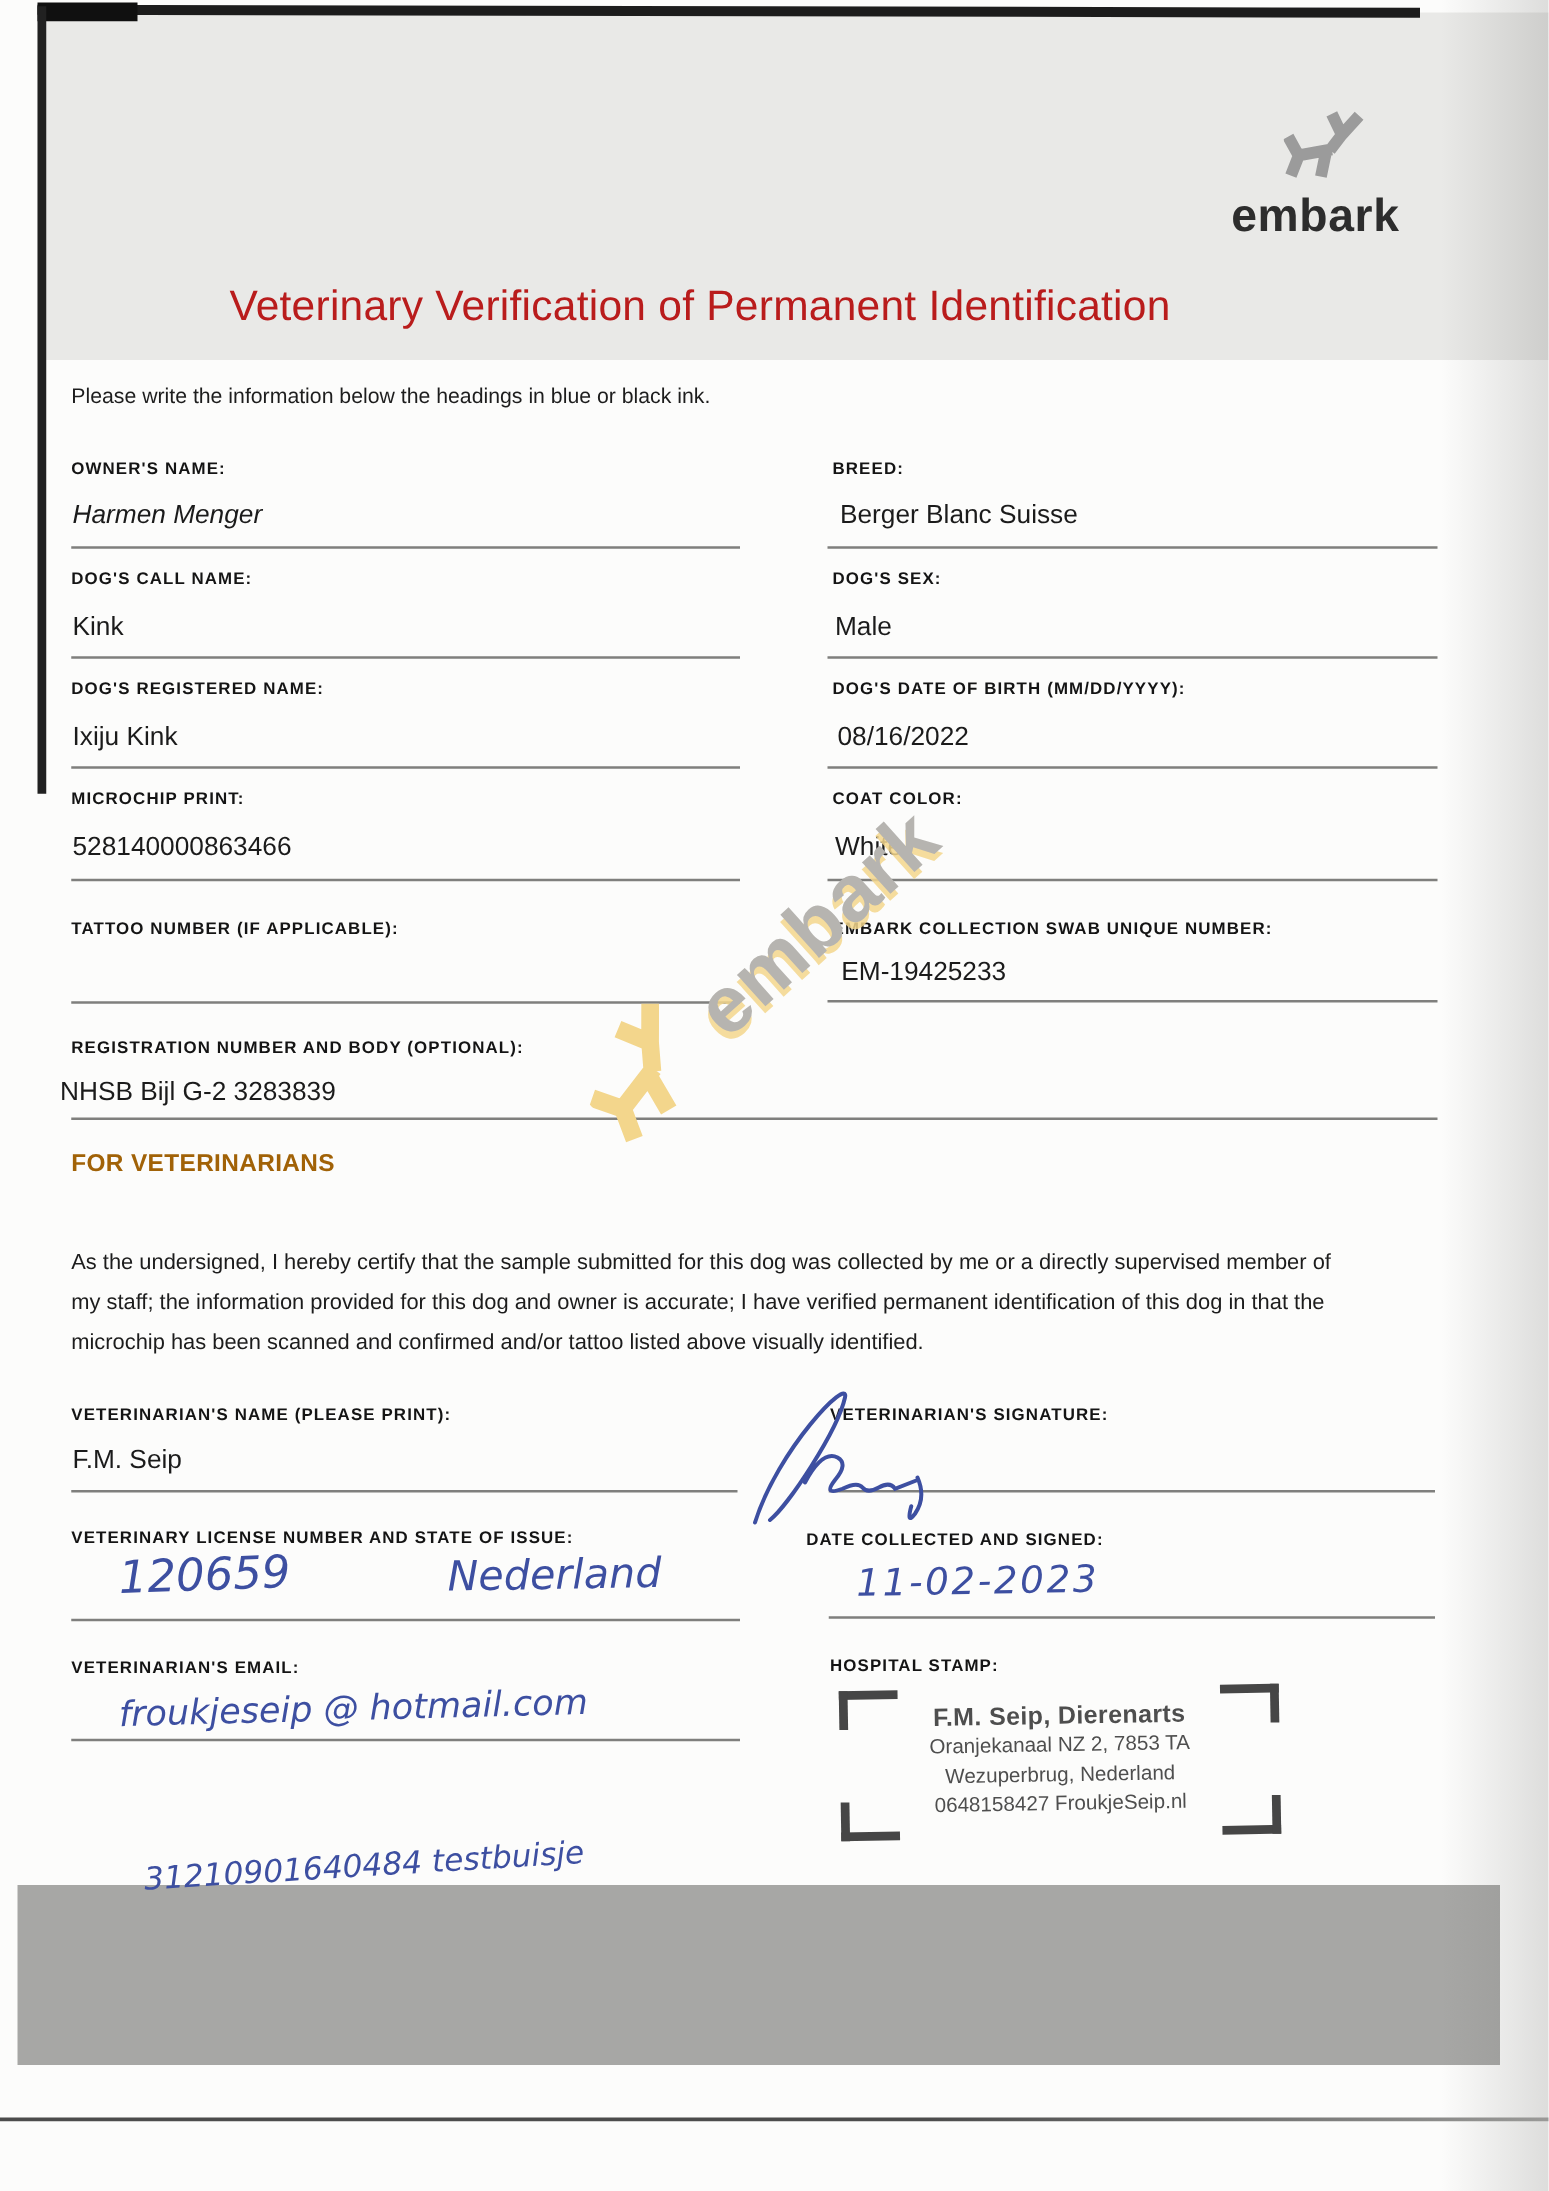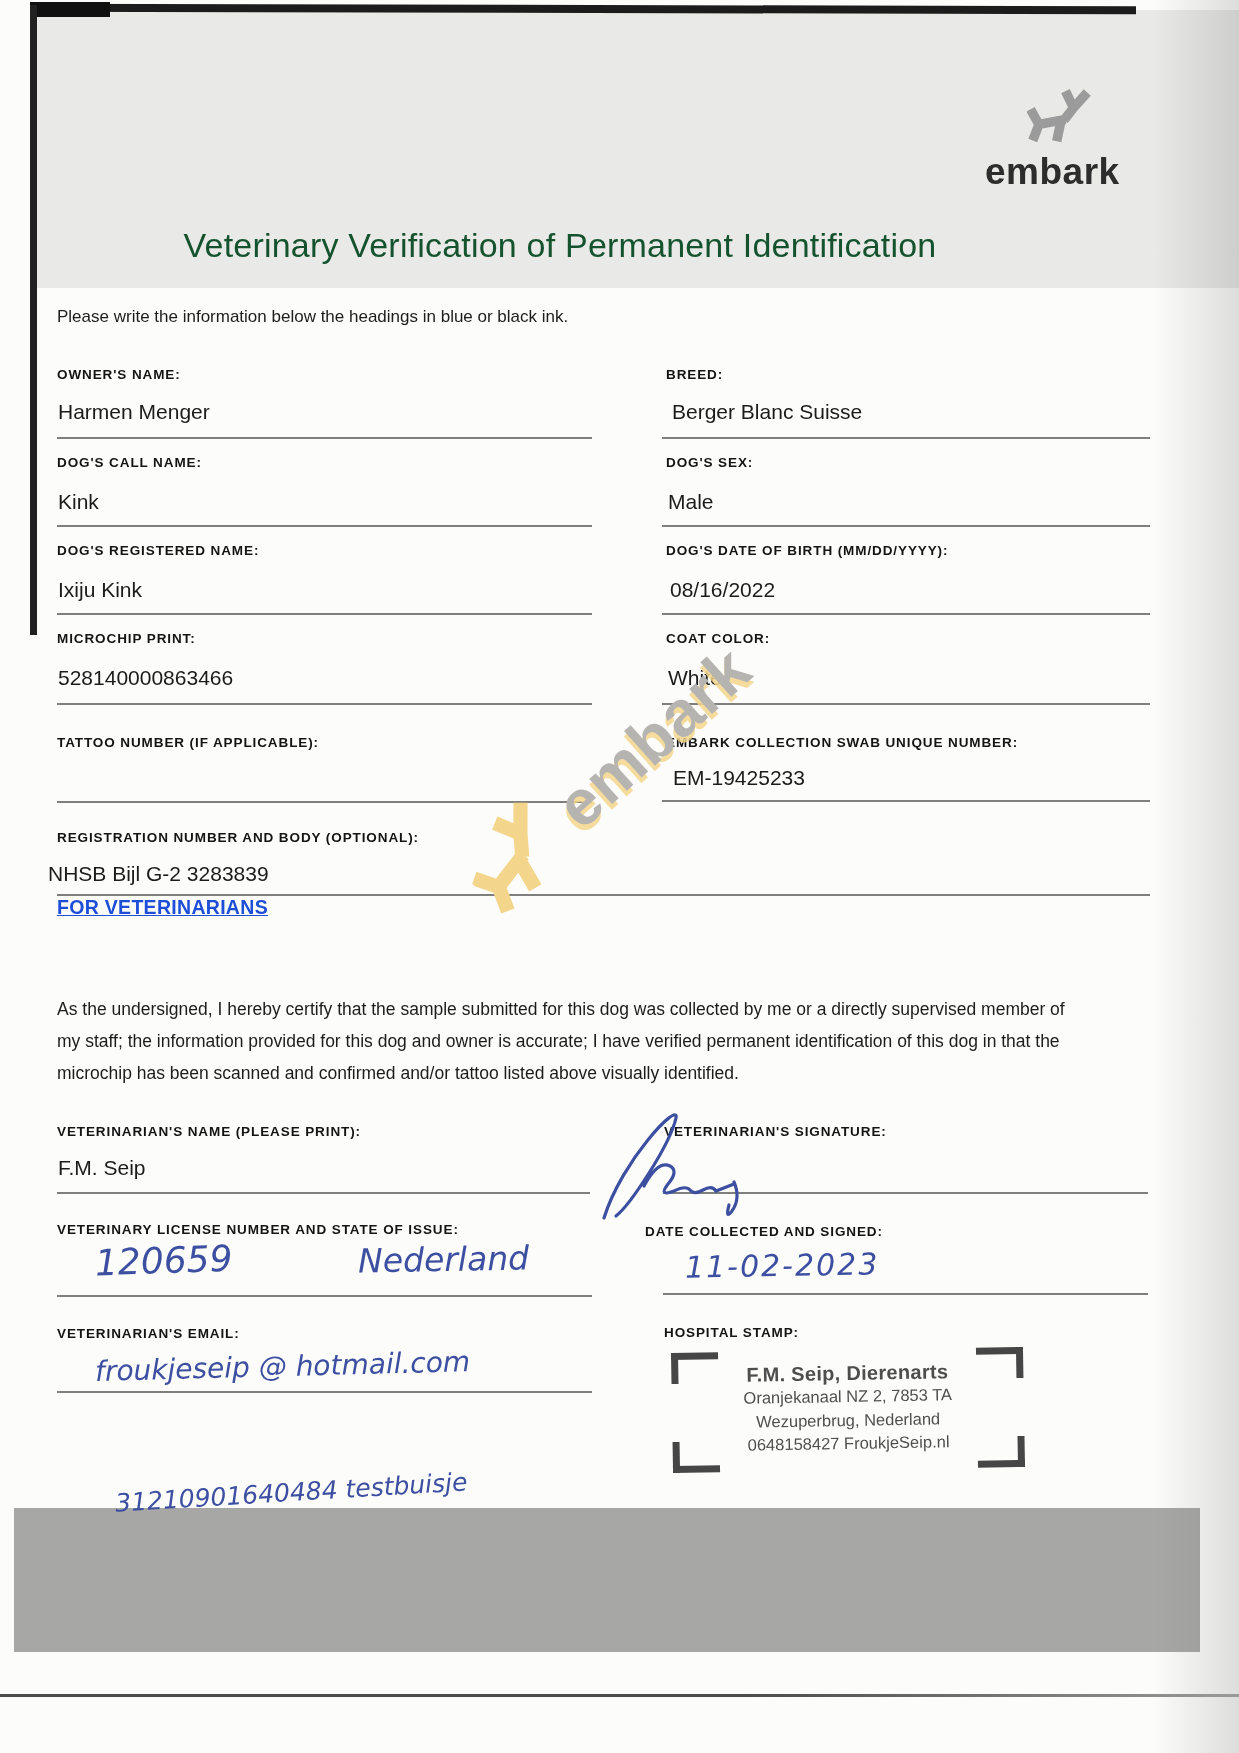--- a/index.html
+++ b/index.html
@@ -13,26 +13,26 @@
   .topblob     { position:absolute; left:30px; top:2px;  width:80px;   height:15px; background:#101010; }
   .leftbar     { position:absolute; left:30px; top:5px;  width:7px;    height:630px; background:#212121; }
   .rightshadow { position:absolute; right:0;  top:0;     width:86px;   height:100%; background:linear-gradient(to right, rgba(110,110,108,0) 0%, rgba(110,110,108,0.22) 100%); }
   .bottomline  { position:absolute; left:0;   top:1694px; width:1239px; height:3px; background:linear-gradient(to right, #4c4c4c 0%, #4c4c4c 60%, #9a9a98 100%); }
   .headerband  { position:absolute; left:30px; top:10px; width:1209px; height:278px; background:#e9e9e7; }
   .footerband  { position:absolute; left:14px; top:1508px; width:1186px; height:144px; background:#a7a7a5; }
 
   
   .sender div  { font-size:15.5px; line-height:27.5px; color:#232323; }
   .logo-text   { font-size:37px; font-weight:700; letter-spacing:0.5px; color:#2d2d2d; line-height:36px; }
-  .title       { position:absolute; left:0; top:226px; width:1120px; text-align:center; font-size:34px; color:#14532d; letter-spacing:0.2px; }
+  .title       { position:absolute; left:0; top:226px; width:1120px; text-align:center; font-size:34px; color:#b91c1c; letter-spacing:0.2px; }
   .instruction { position:absolute; left:57px; top:307px; font-size:17px; color:#1d1d1d; }
   .label       { position:absolute; font-weight:700; font-size:13.5px; letter-spacing:0.9px; color:#141414; }
   .value       { position:absolute; font-size:21px; color:#1b1b1b; }
   .hline       { position:absolute; height:2px; background:#7f7f7d; }
-  .sec-head    { position:absolute; left:57px; top:896px; font-size:19.5px; font-weight:700; letter-spacing:0.3px; color:#1d4ed8;text-decoration:underline; }
+  .sec-head    { position:absolute; left:57px; top:920px; font-size:19.5px; font-weight:700; letter-spacing:0.3px; color:#a16207; }
   .cert        { position:absolute; left:57px; top:993px; width:1012px; font-size:17.5px; line-height:32px; color:#1c1c1c; }
   .hand        { position:absolute; font-family:"DejaVu Sans", sans-serif; font-style:italic; color:#3d4fa1; }
   .stamp       { position:absolute; left:672px; top:1350px; width:352px; height:120px; transform:rotate(-1deg); color:#3c3c3c; opacity:0.9; }
   .stamp-text  { position:absolute; left:0; top:12px; width:100%; text-align:center; }
   .stamp-l1    { font-size:20px; font-weight:700; letter-spacing:0.3px; }
   .stamp-ln    { font-size:16.5px; line-height:23.5px; }
   .cnr         { position:absolute; width:40px; height:24px; }
   .cnr-tl { left:0;  top:0;    border-left:7px solid #333; border-top:7px solid #333; }
   .cnr-tr { right:0; top:0;    border-right:7px solid #333; border-top:7px solid #333; }
   .cnr-bl { left:0;  bottom:0; border-left:7px solid #333; border-bottom:7px solid #333; }
@@ -64,21 +64,21 @@
         <path d="M63,30 L52,7 M63,30 L82,9 M63,30 L50,47 M14,53 L52,46 M46,47 L40,76 M16,52 L7,75 M15,52 L4,32" stroke="#9b9b9b" stroke-width="13" fill="none"></path>
       </svg>
     </div>
     <div class="logo-text">embark</div>
   </div>
 
   <div class="title">Veterinary Verification of Permanent Identification</div>
   <div class="instruction">Please write the information below the headings in blue or black ink.</div>
 
   <div class="label" style="left:57px;  top:367px;">OWNER'S NAME:</div>
-  <div class="value" style="left:58px;  top:400px;">Harmen Menger</div>
+  <div class="value" style="left:58px;  top:400px;font-style:italic;">Harmen Menger</div>
   <div class="hline" style="left:57px;  top:437px; width:535px;"></div>
   <div class="label" style="left:666px; top:367px;">BREED:</div>
   <div class="value" style="left:672px; top:400px;">Berger Blanc Suisse</div>
   <div class="hline" style="left:662px; top:437px; width:488px;"></div>
 
   <div class="label" style="left:57px;  top:455px;">DOG'S CALL NAME:</div>
   <div class="value" style="left:58px;  top:490px;">Kink</div>
   <div class="hline" style="left:57px;  top:525px; width:535px;"></div>
   <div class="label" style="left:666px; top:455px;">DOG'S SEX:</div>
   <div class="value" style="left:668px; top:490px;">Male</div>

